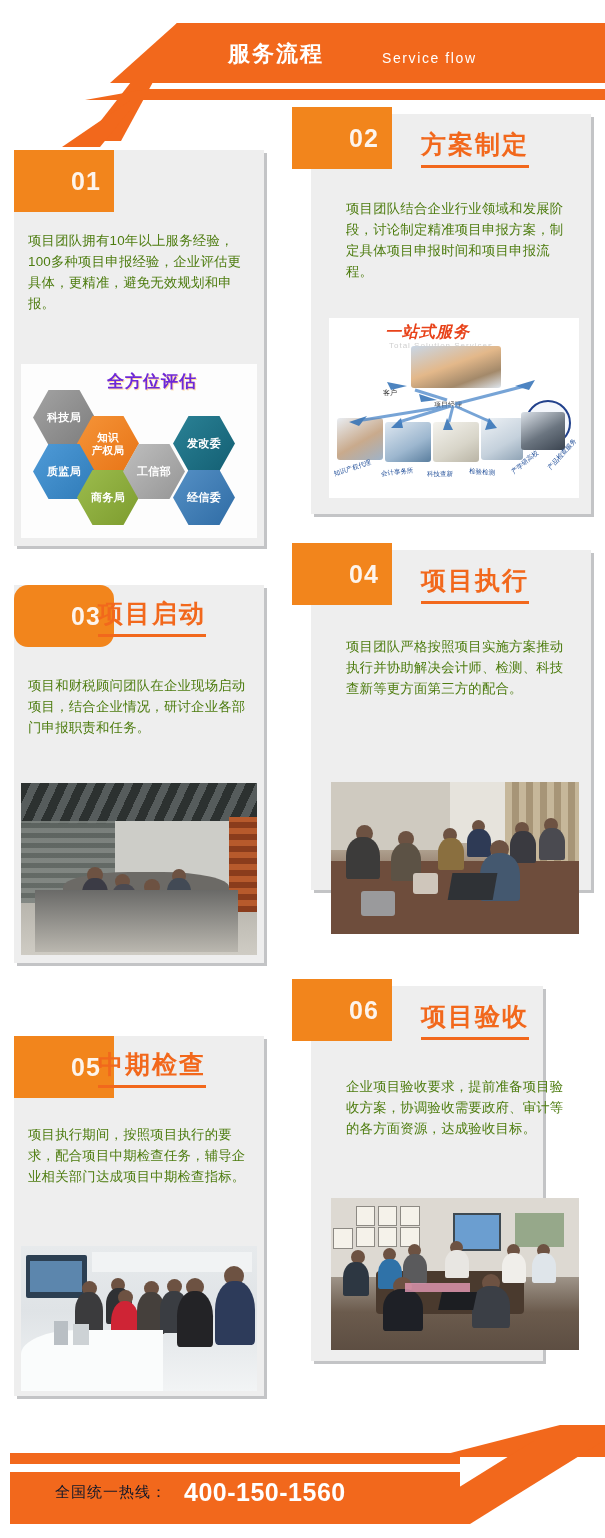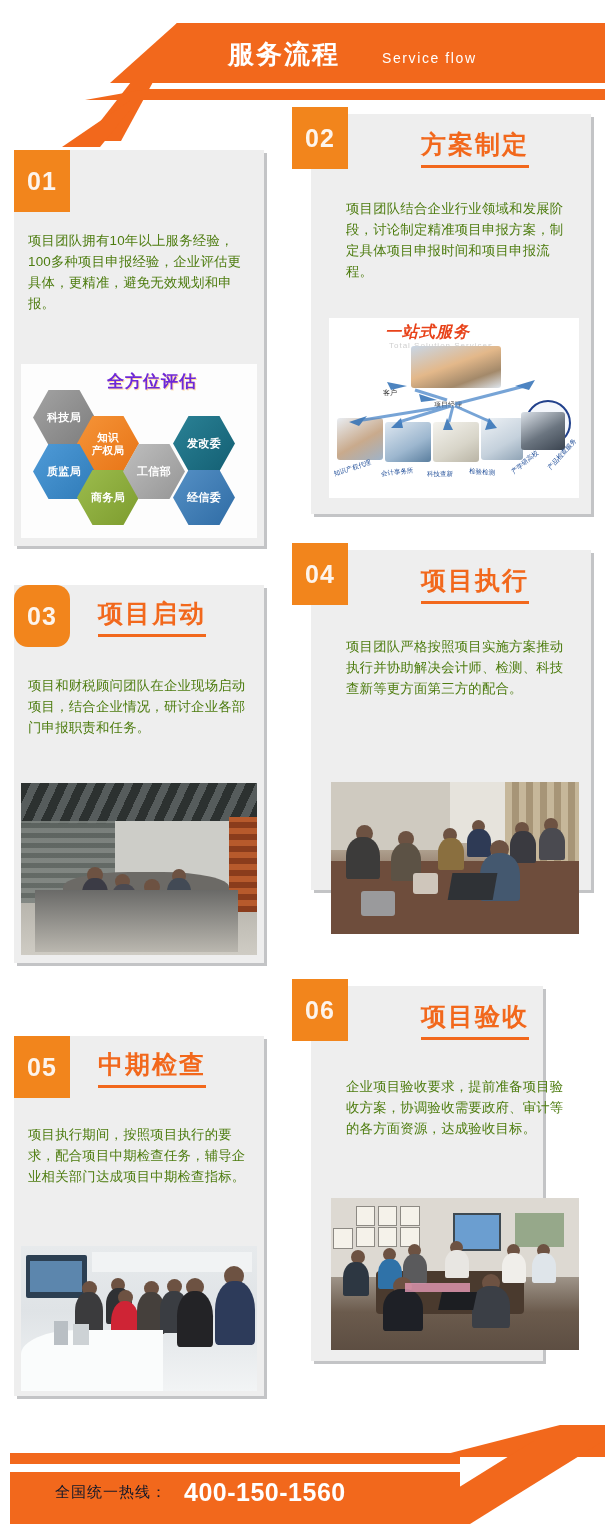--- a/index.html
+++ b/index.html
@@ -28,38 +28,39 @@
     background:#f2681c;
     clip-path:polygon(92px 0, 100% 0, 36px 100%, 0 100%);
   }
   .hdr-leg2{
     position:absolute;left:62px;top:89px;width:85px;height:58px;
     background:#f2681c;
     clip-path:polygon(85px 0, 100% 0, 38px 100%, 0 100%);
   }
   .hdr-title{
     position:absolute;left:228px;top:34px;
-    color:#ffffff;font-size:26px;font-weight:bold;letter-spacing:2px;
+    color:#ffffff;font-size:22px;font-weight:bold;letter-spacing:2px;
     line-height:40px;white-space:nowrap;
   }
   .hdr-sub{
     position:absolute;left:382px;top:45px;
     color:#ffffff;font-size:14px;letter-spacing:1.6px;
     line-height:26px;white-space:nowrap;
   }
 
   
   .card{position:absolute;background:#eeeeee;box-shadow:3px 3px 0 0 #c3c4c6;}
   .card-inner{position:relative;width:100%;height:100%;}
   .badge{
     position:absolute;left:-14px;top:-32px;
     width:56px;height:62px;background:#f2851c;
     color:#fdf4ec;font-size:25px;font-weight:bold;
     display:flex;align-items:center;justify-content:center;
     letter-spacing:1px;
+    padding-left:44px;
   }
   .card-title{
     position:absolute;color:#f2681c;font-weight:bold;font-size:25px;
     letter-spacing:2px;white-space:nowrap;
     border-bottom:3px solid #f2681c;padding-bottom:4px;
   }
   .card-body{
     position:absolute;color:#4d7c0f;font-size:13.4px;line-height:21px;
     letter-spacing:0.2px;text-align:left;
   }

